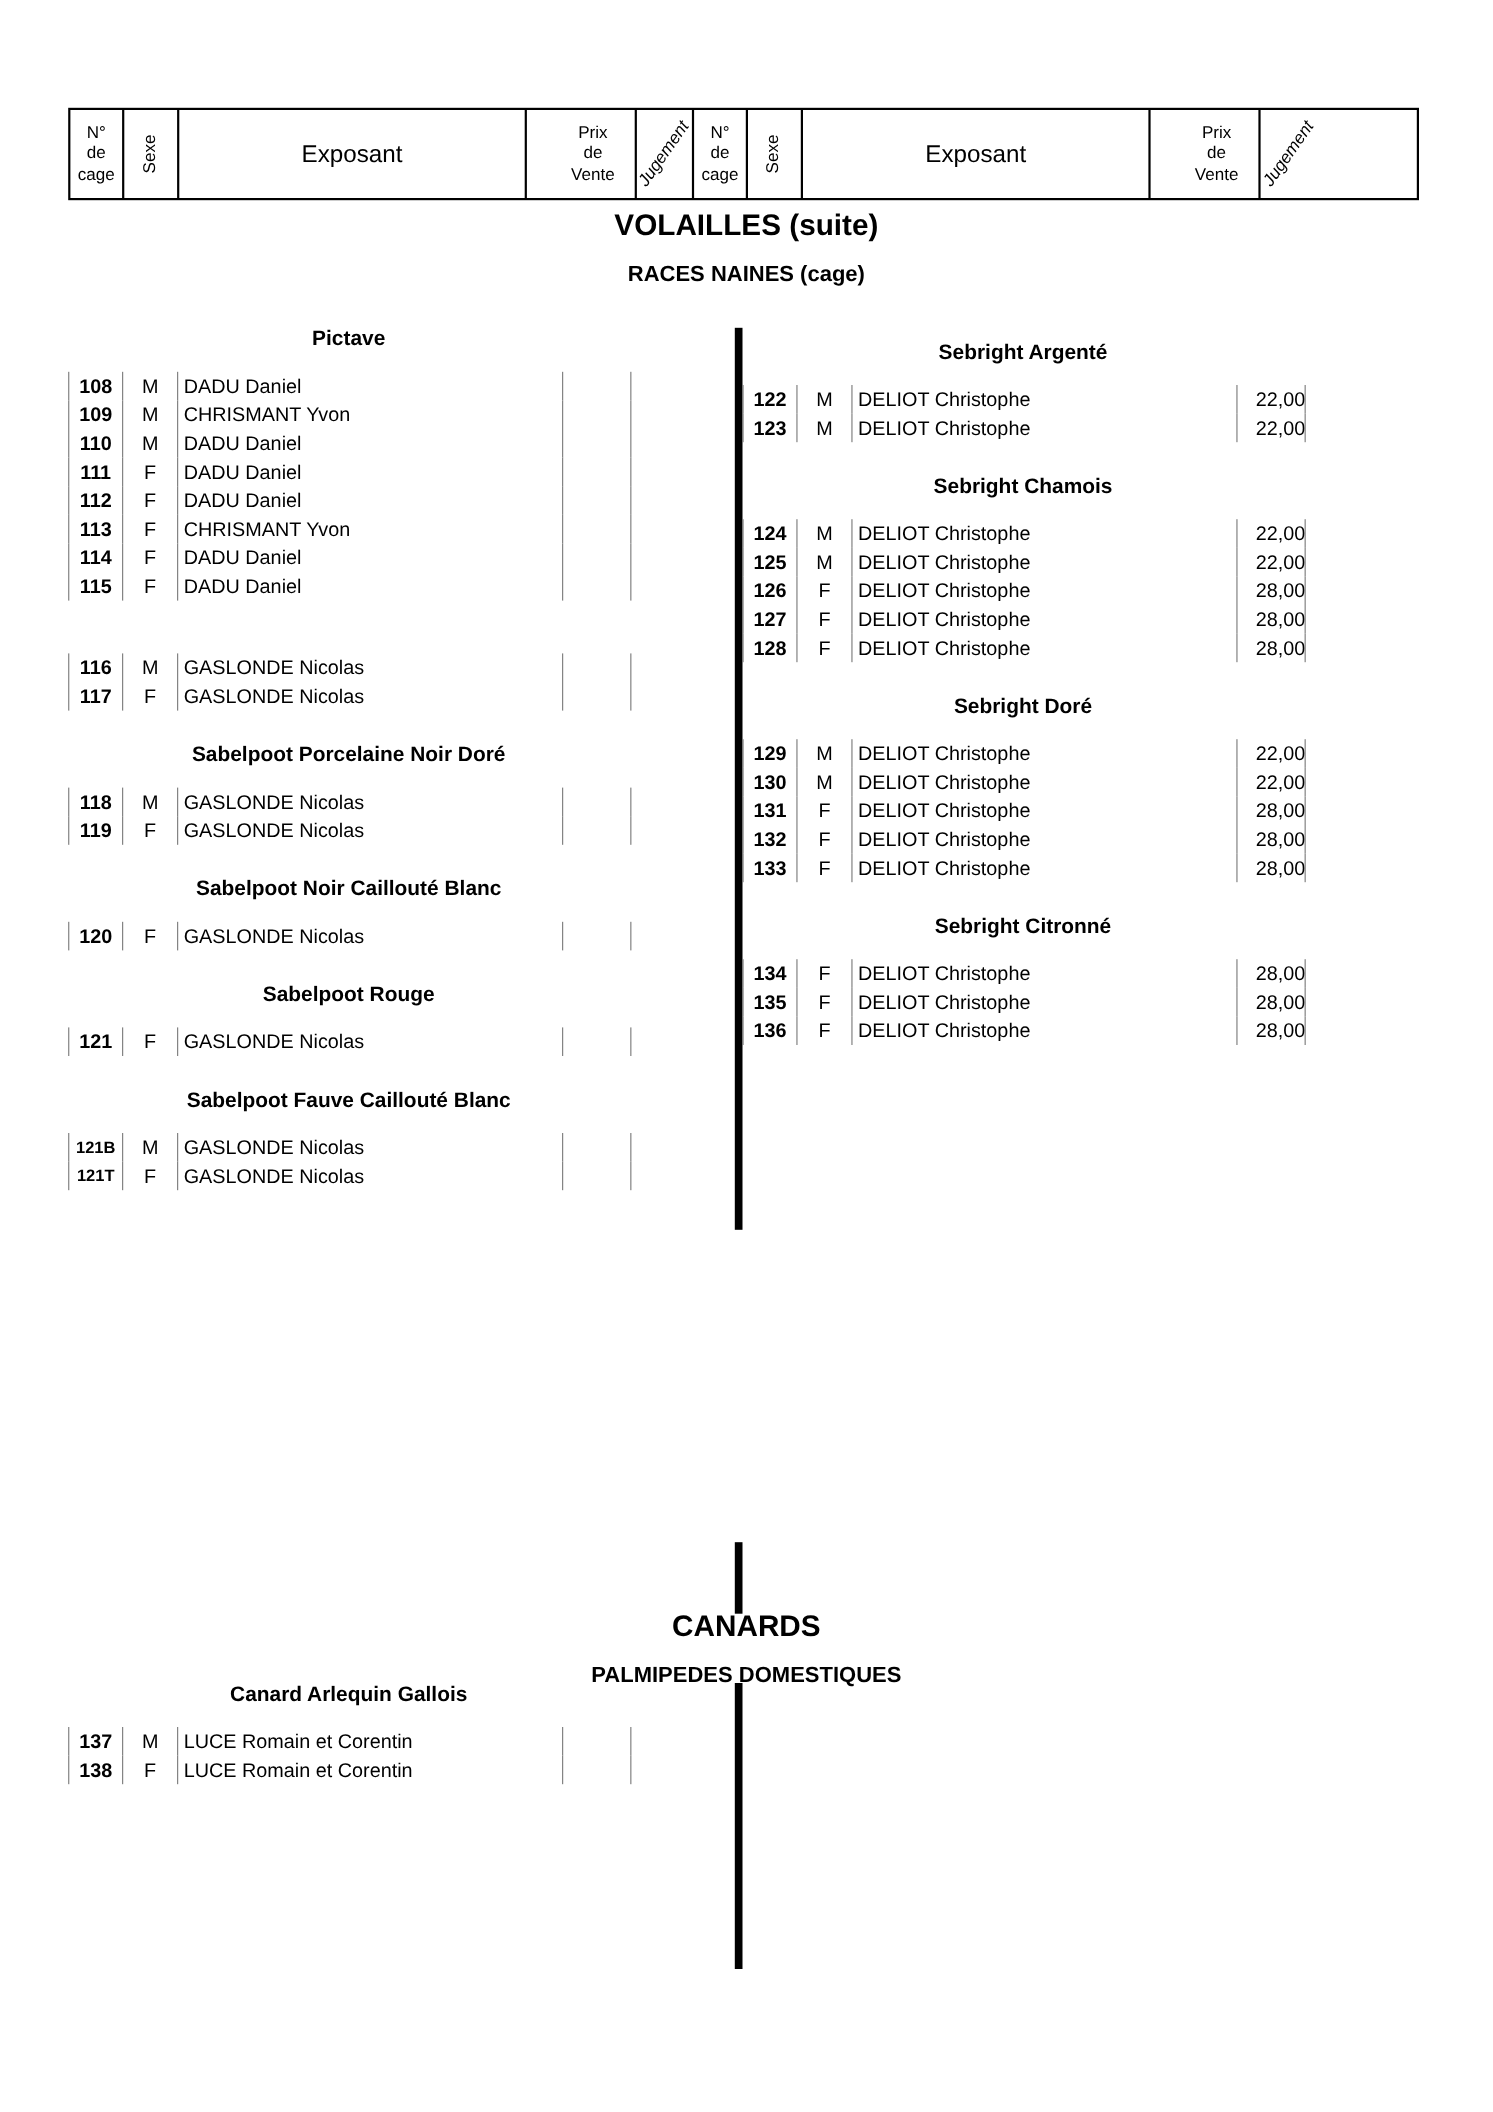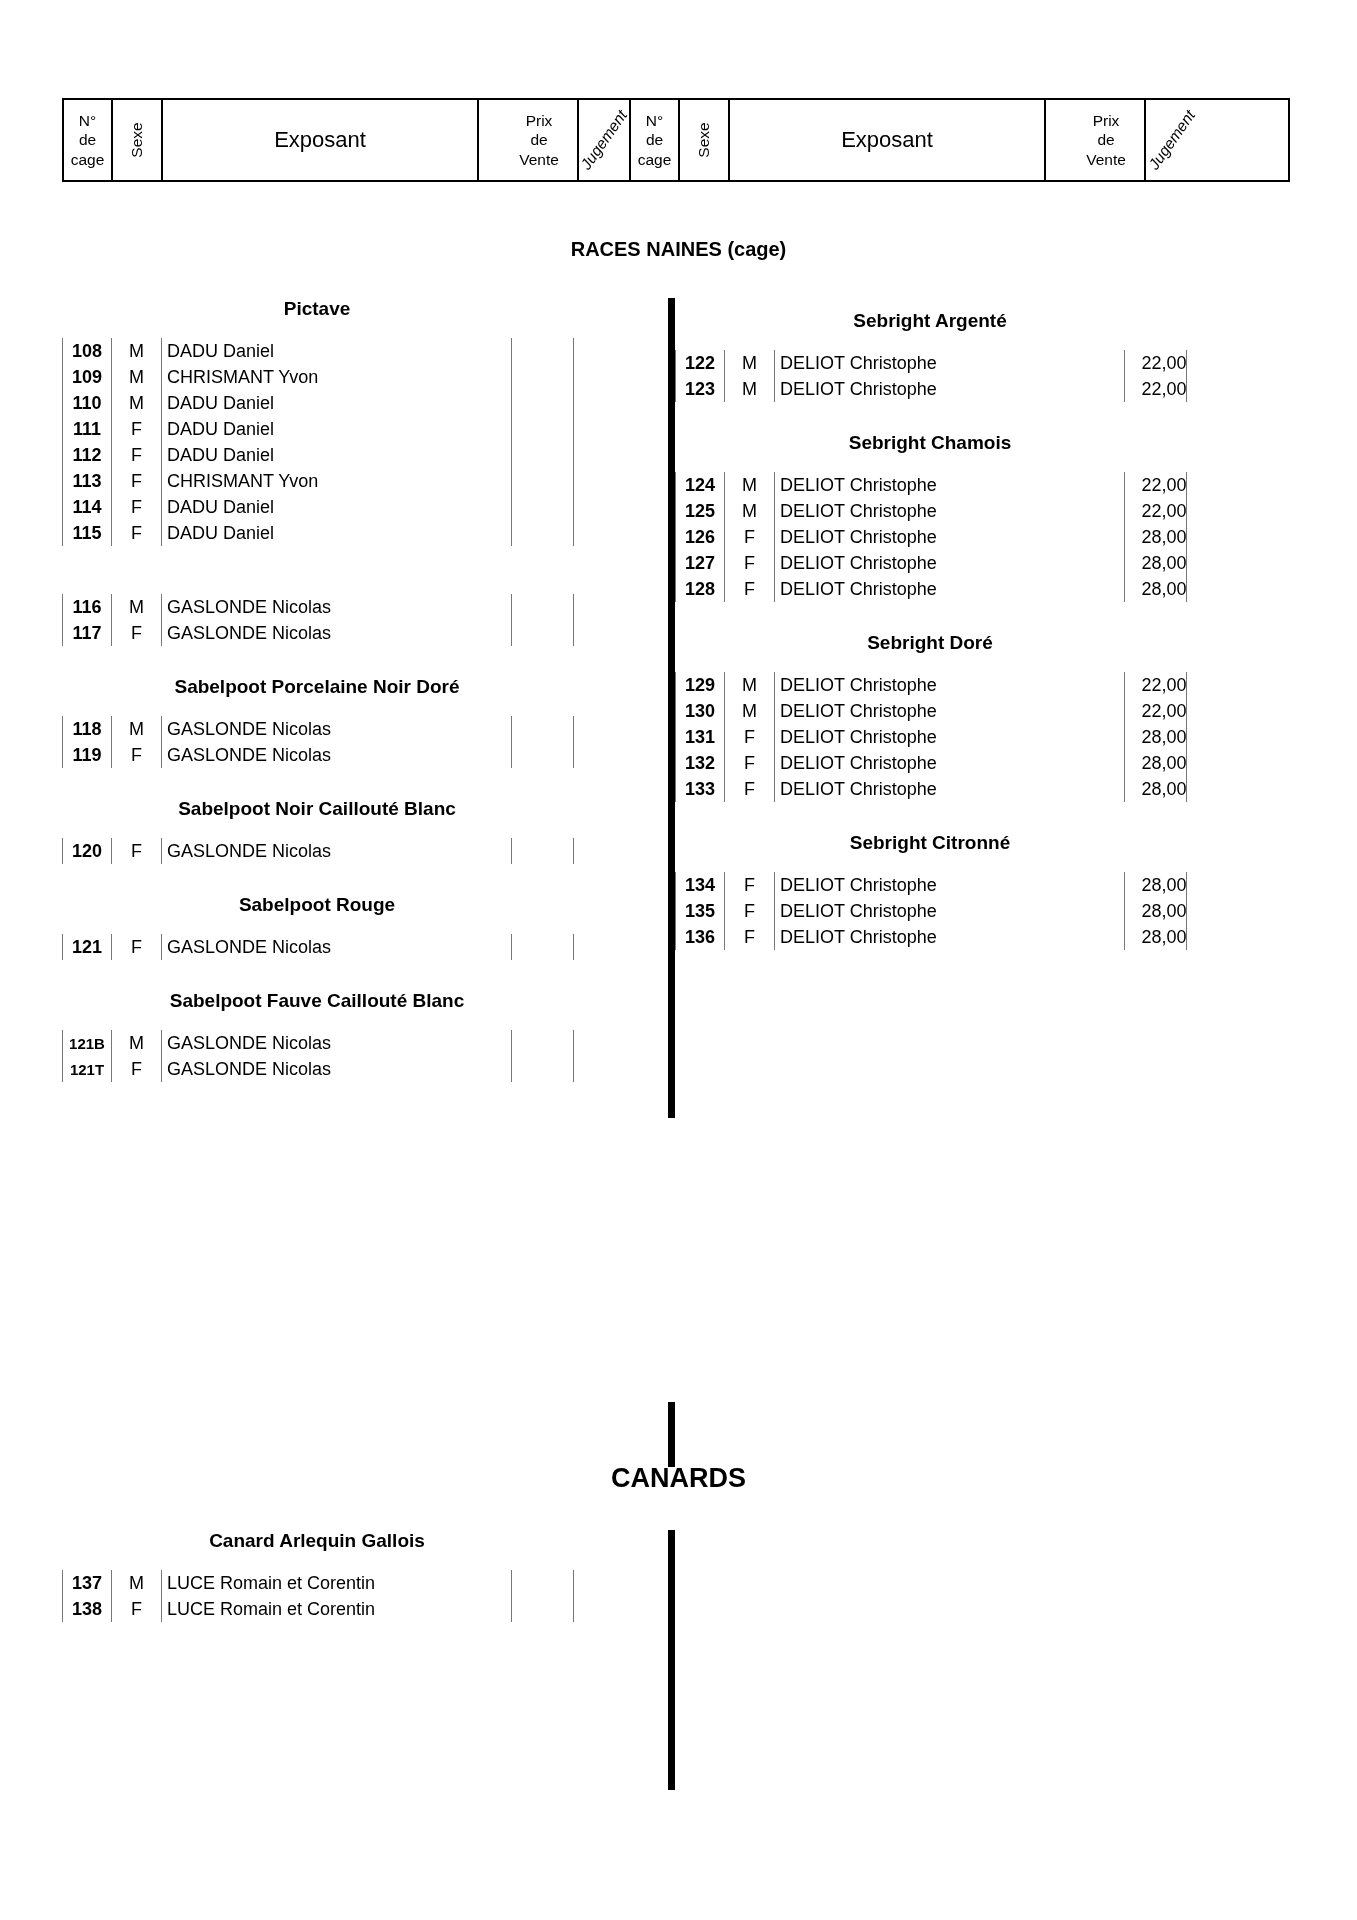--- a/index.html
+++ b/index.html
@@ -203,20 +203,21 @@
         <div>Vente</div>
       </div>
     </div>
 
     <div class="hdr-cell c-jug">
       <div class="diag-txt">Jugement</div>
     </div>
 
   </div>
 
+  <div class="title-main" id="volailles-title">VOLAILLES (suite)</div>
   <div class="title-main" id="races-title">RACES NAINES (cage)</div>
 
   <div class="center-rule" id="rule-top"></div>
 
   <div class="col" id="col-left">
       <div class="breed">Pictave</div>
       <div class="spacer-sm"></div>
       <div class="group">
         <div class="row">
           <div class="cell num">108</div>
@@ -478,20 +479,21 @@
           <div class="cell num">136</div>
           <div class="cell sex">F</div>
           <div class="cell expo">DELIOT Christophe</div>
           <div class="cell prix">28,00</div>
           <div class="cell jug"></div>
         </div>
       </div>
     </div>
 
   <div class="title-main" id="canards-title">CANARDS</div>
+  <div class="title-main" id="palmi-title">PALMIPEDES DOMESTIQUES</div>
 
   <div class="center-rule" id="rule-bottom"></div>
   <div class="center-rule" id="rule-bot2"></div>
 
   <div class="col" id="col-duck">
       <div class="breed">Canard Arlequin Gallois</div>
       <div class="spacer-sm"></div>
       <div class="group">
         <div class="row">
           <div class="cell num">137</div>

